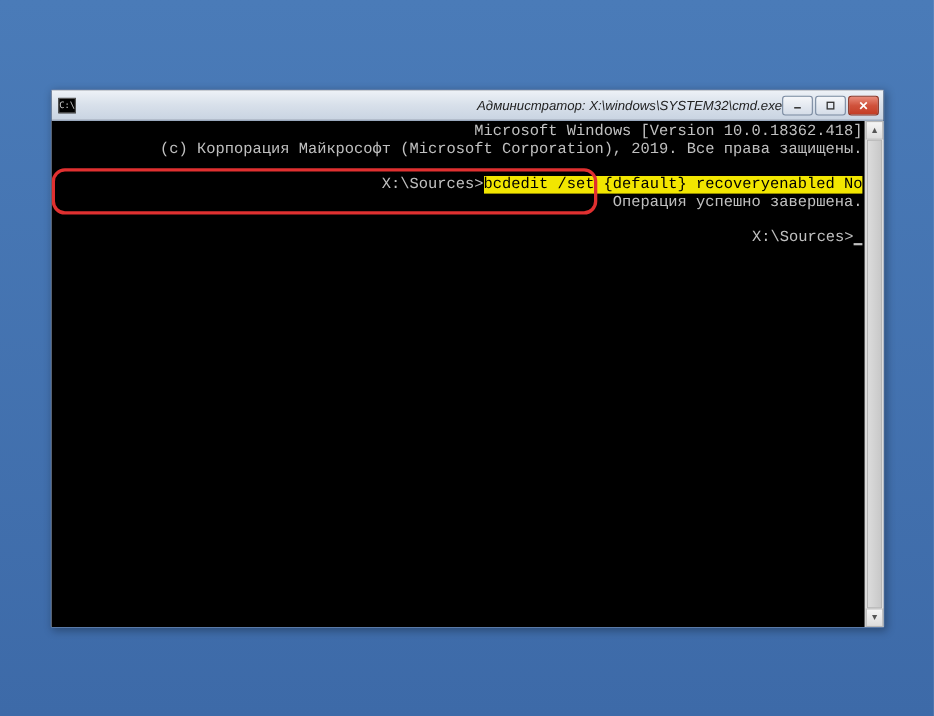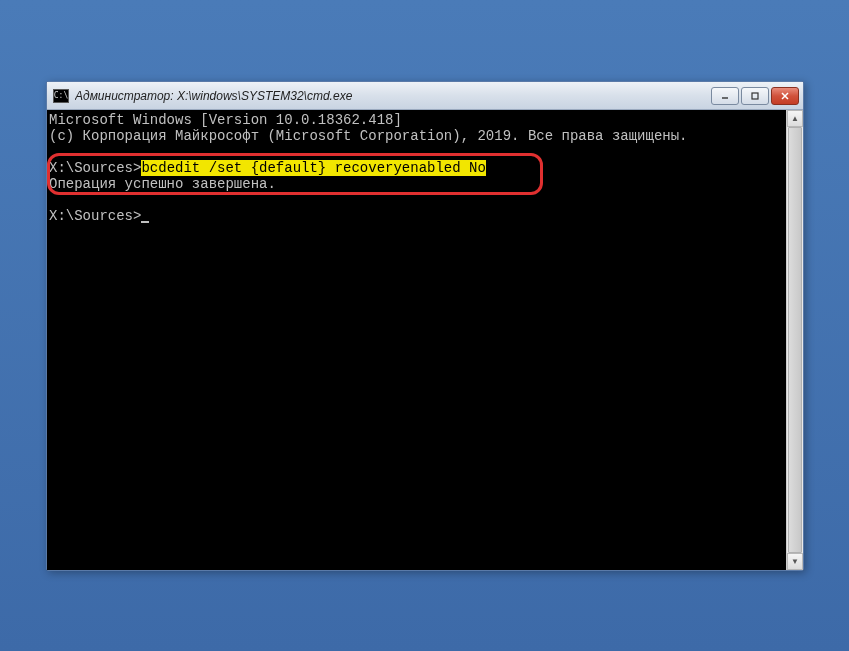--- a/index.html
+++ b/index.html
@@ -41,21 +41,21 @@
     margin-right: 6px;
     position: relative;
     display: inline-flex;
     align-items: center;
     justify-content: center;
     font-size: 8px;
     font-family: monospace;
     font-style: normal;
     color: #ccc;
   }
-  .titlebar .title { flex: 1; white-space: nowrap; overflow: hidden; }
+  .titlebar .title { flex: 1; white-space: nowrap; overflow: hidden; text-align: right; }
   .win-controls {
     display: flex;
     gap: 2px;
   }
   .win-btn {
     width: 28px;
     height: 18px;
     border: 1px solid #7a8aa0;
     border-radius: 3px;
     background: linear-gradient(to bottom, #f5f7fa, #d5dde8);
@@ -82,20 +82,21 @@
     flex: 1;
     background: #000;
     color: #c0c0c0;
     font-family: Consolas, "Courier New", monospace;
     font-size: 14px;
     line-height: 16px;
     padding: 2px 2px 2px 2px;
     white-space: pre;
     overflow: hidden;
     position: relative;
+    text-align: right;
   }
   .scroll-track {
     width: 17px;
     background: #e9e9e9;
     border-left: 1px solid #ccc;
     display: flex;
     flex-direction: column;
   }
   .scroll-arrow {
     height: 17px;

